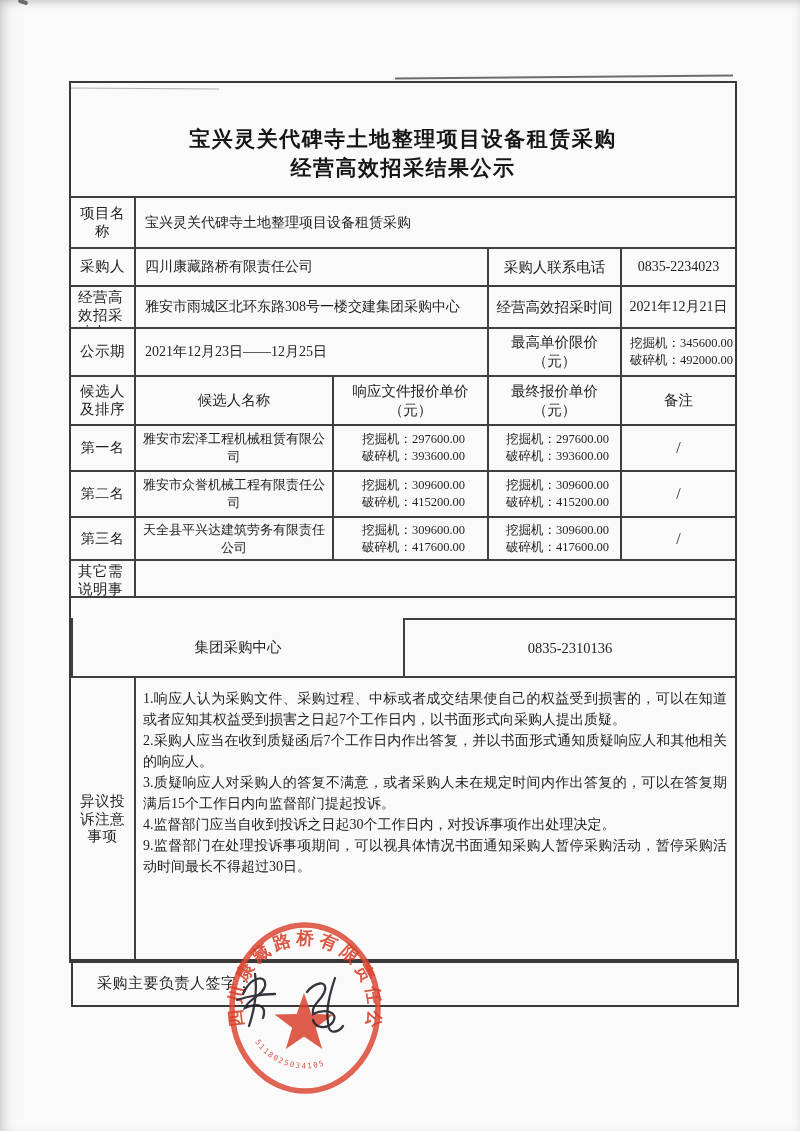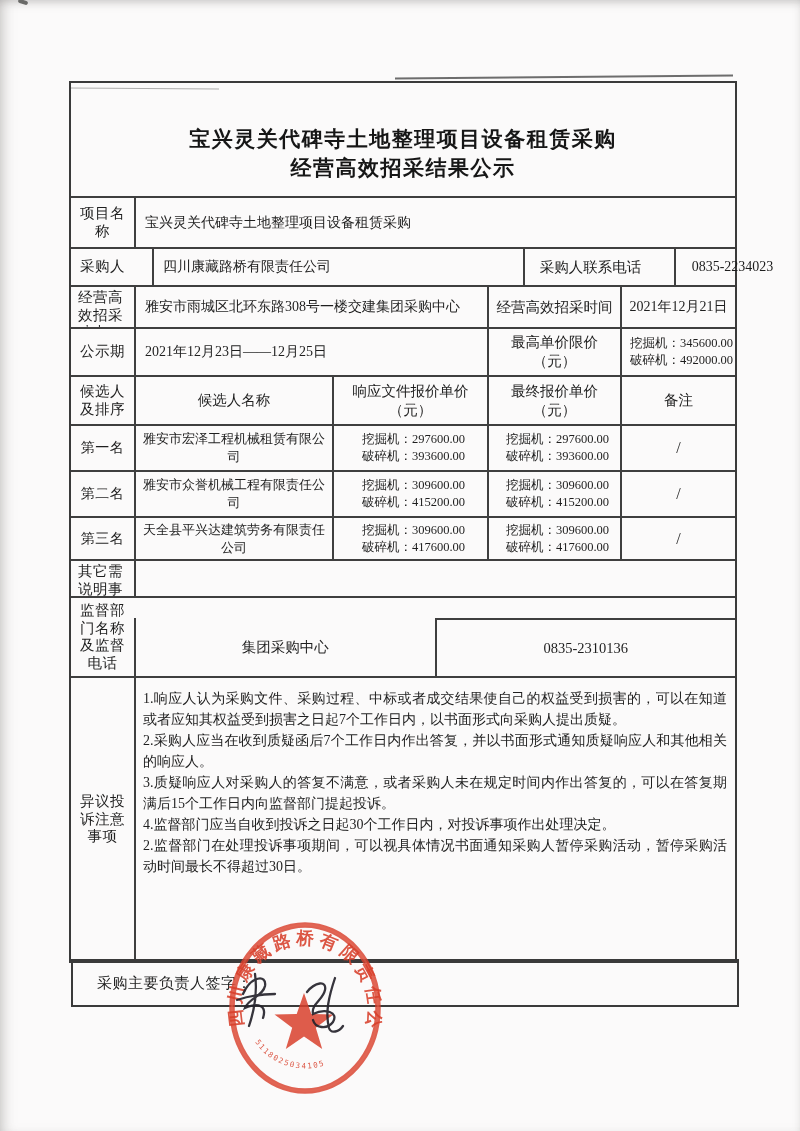--- a/index.html
+++ b/index.html
@@ -35,21 +35,21 @@
   .w-big{width:353px;flex:0 0 353px;}
   .w-mid{width:133px;flex:0 0 133px;}
   .w-sml{width:115px;flex:0 0 115px;}
   .w-rest{flex:1 1 auto;}
   .val{font-size:14px;padding-left:9px;}
   .ctr{justify-content:center;text-align:center;padding-left:0;}
   .title-block{height:113px;flex:0 0 113px;display:flex;flex-direction:column;
       align-items:center;justify-content:flex-end;padding-bottom:14px;box-sizing:border-box;}
   .title-line{font-family:"Liberation Sans","DejaVu Sans",sans-serif;
       font-weight:bold;font-size:21px;line-height:29px;letter-spacing:1.5px;color:#161616;}
-  .h51{height:51px;flex:0 0 51px;} .h38{height:38px;flex:0 0 38px;gap:18px;}
+  .h51{height:51px;flex:0 0 51px;} .h38{height:38px;flex:0 0 38px;}
   .h42{height:42px;flex:0 0 42px;} .h48{height:48px;flex:0 0 48px;}
   .h49{height:49px;flex:0 0 49px;} .h46{height:46px;flex:0 0 46px;}
   .h43{height:43px;flex:0 0 43px;} .h37{height:37px;flex:0 0 37px;}
   .h80{height:80px;flex:0 0 80px;} .h285{height:285px;flex:0 0 285px;}
   .hdr{font-size:14.5px;line-height:19px;justify-content:center;text-align:center;flex-direction:column;}
   .c-rank{width:63px;flex:0 0 63px;}
   .c-name{width:198px;flex:0 0 198px;}
   .c-bid{width:155px;flex:0 0 155px;}
   .c-fin{width:133px;flex:0 0 133px;}
   .c-rem{width:115px;flex:0 0 115px;}
@@ -186,36 +186,35 @@
       </div>
       <div class="cell c-rem slash">/</div>
     </div>
 
     <div class="row h37">
       <div class="cell nol lab clip">其它需说明事项</div>
       <div class="cell w-rest val"></div>
     </div>
 
     <div class="row h80">
-      <div class="cell nol lab">监督部门名称及监督电话</div>
       <div class="stack" style="border-left:none">
         <div class="sub" style="border-left:2px solid #3f3f3f">集团采购中心</div>
         <div class="sub" style="border-left:2px solid #3f3f3f">0835-2310136</div>
       </div>
     </div>
 
     <div class="row h285">
       <div class="cell nol lab">异议投诉注意事项</div>
       <div class="obj-cell">
         <ul class="obj-list">
           <li>1.响应人认为采购文件、采购过程、中标或者成交结果使自己的权益受到损害的，可以在知道或者应知其权益受到损害之日起7个工作日内，以书面形式向采购人提出质疑。</li>
           <li>2.采购人应当在收到质疑函后7个工作日内作出答复，并以书面形式通知质疑响应人和其他相关的响应人。</li>
           <li>3.质疑响应人对采购人的答复不满意，或者采购人未在规定时间内作出答复的，可以在答复期满后15个工作日内向监督部门提起投诉。</li>
           <li>4.监督部门应当自收到投诉之日起30个工作日内，对投诉事项作出处理决定。</li>
-          <li>2.监督部门在处理投诉事项期间，可以视具体情况书面通知采购人暂停采购活动，暂停采购活动时间最长不得超过30日。</li>
+          <li>9.监督部门在处理投诉事项期间，可以视具体情况书面通知采购人暂停采购活动，暂停采购活动时间最长不得超过30日。</li>
         </ul>
       </div>
     </div>
 
   </div>
 
   <div class="sig-strip">
     <span>采购主要负责人签字：</span>
   </div>
 

